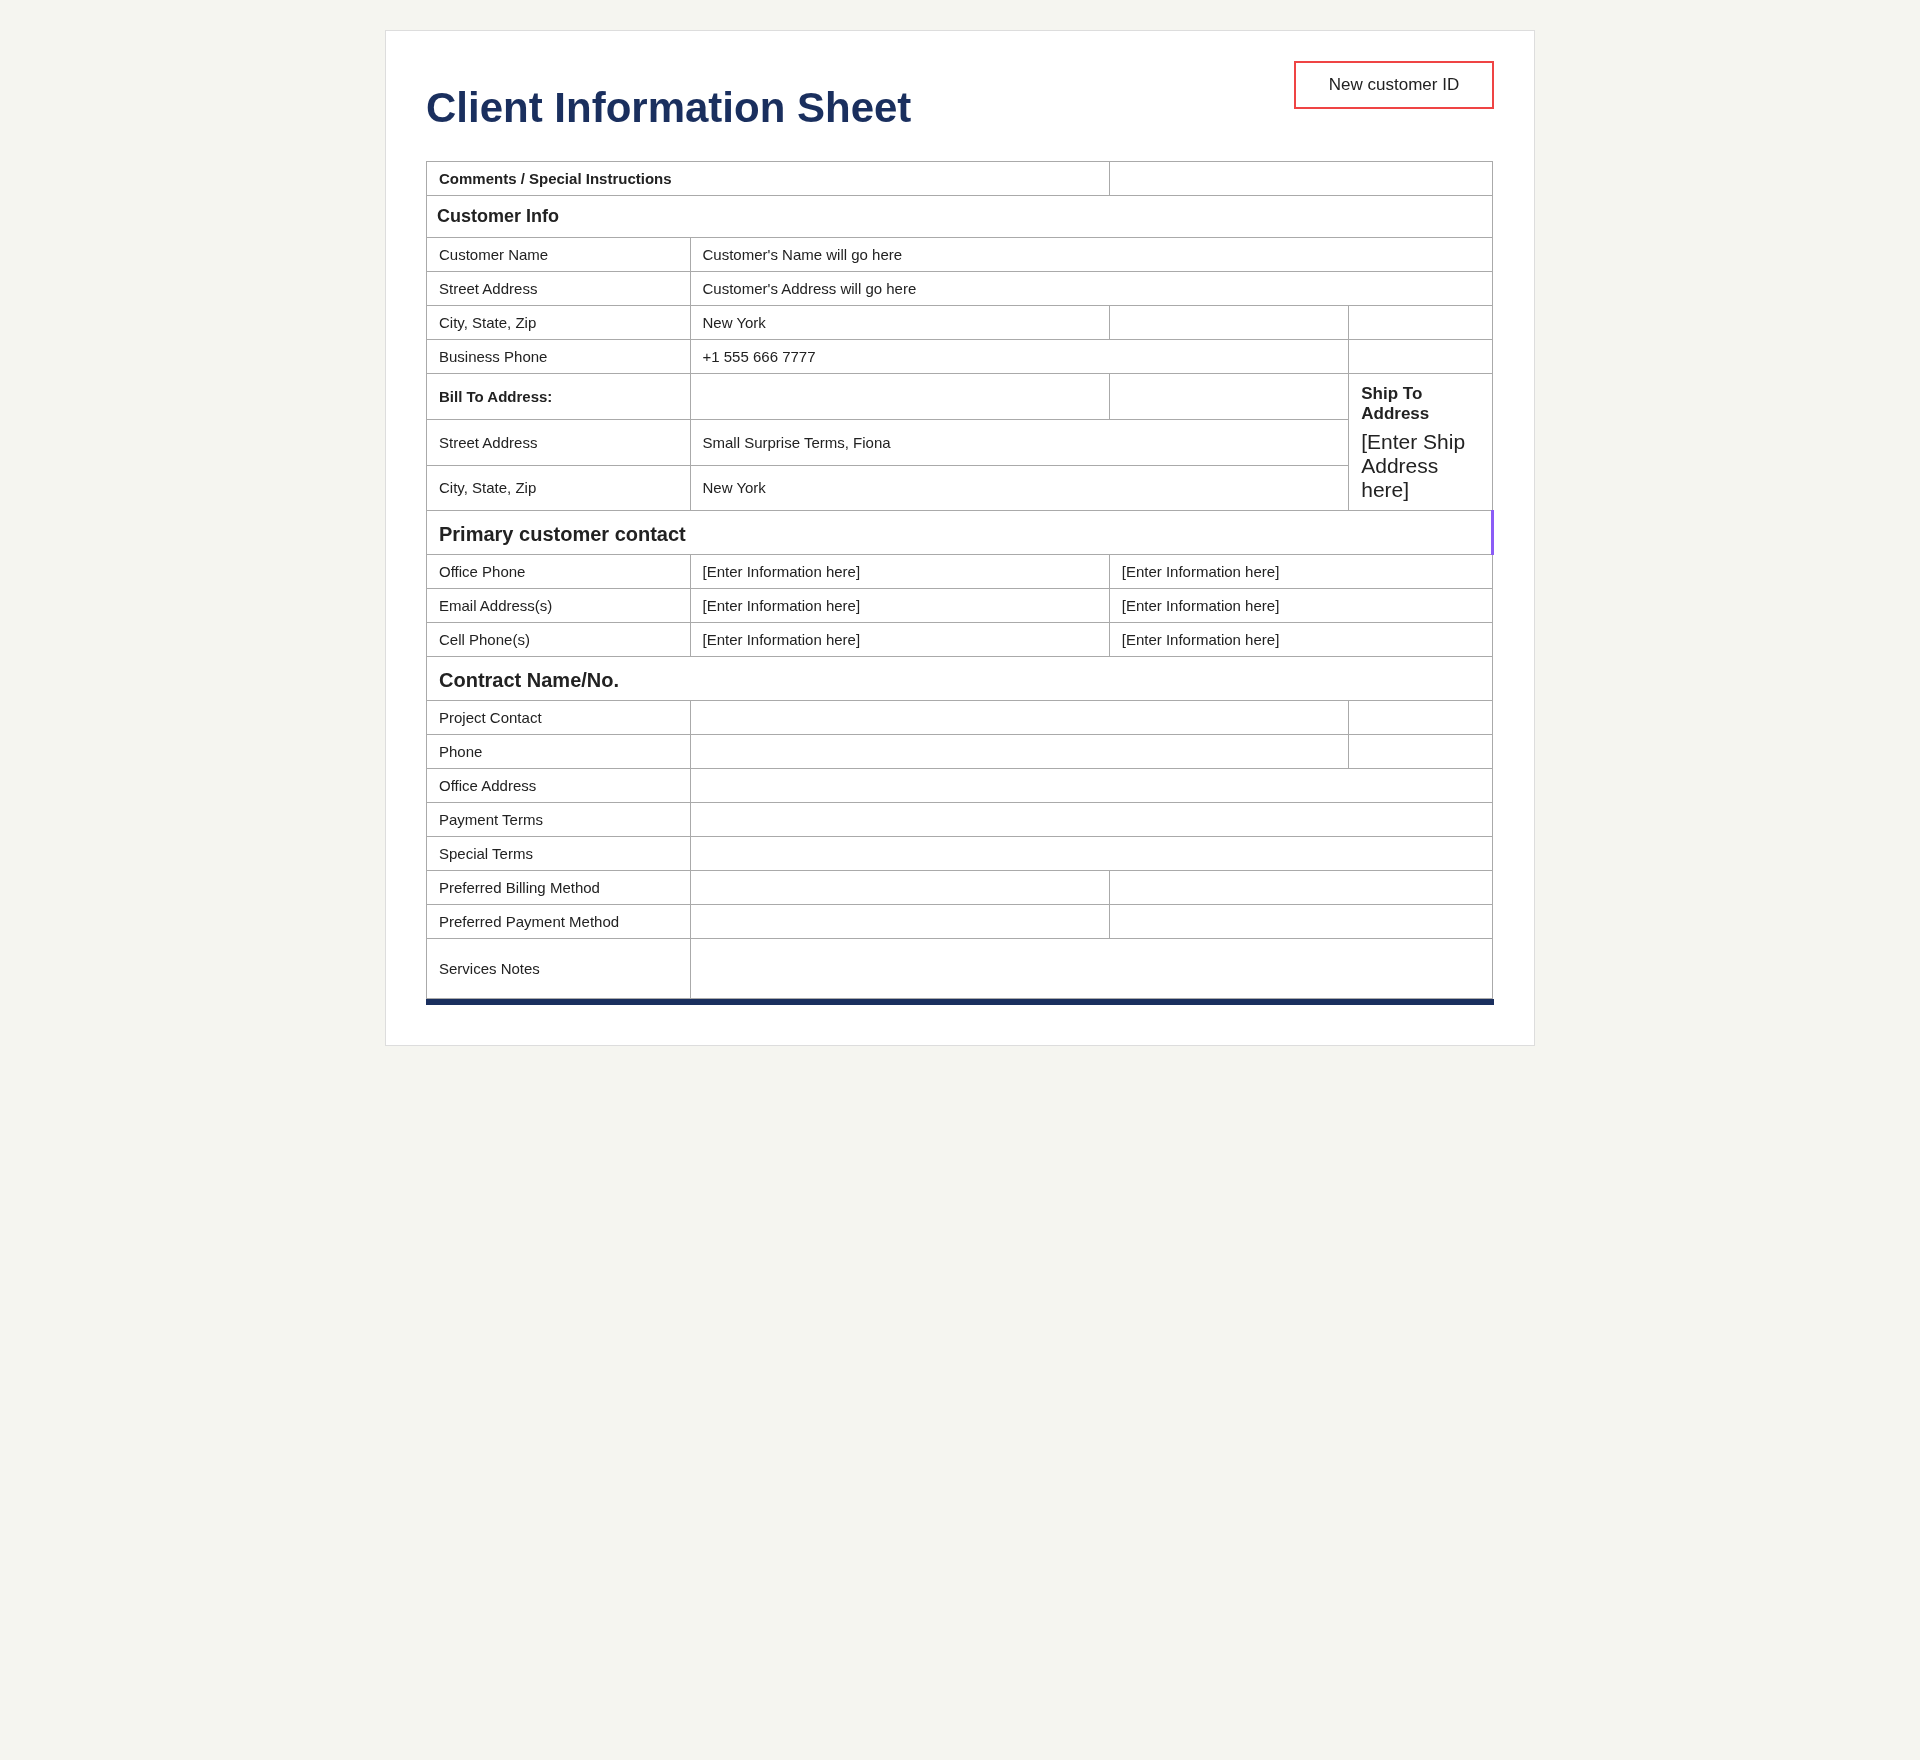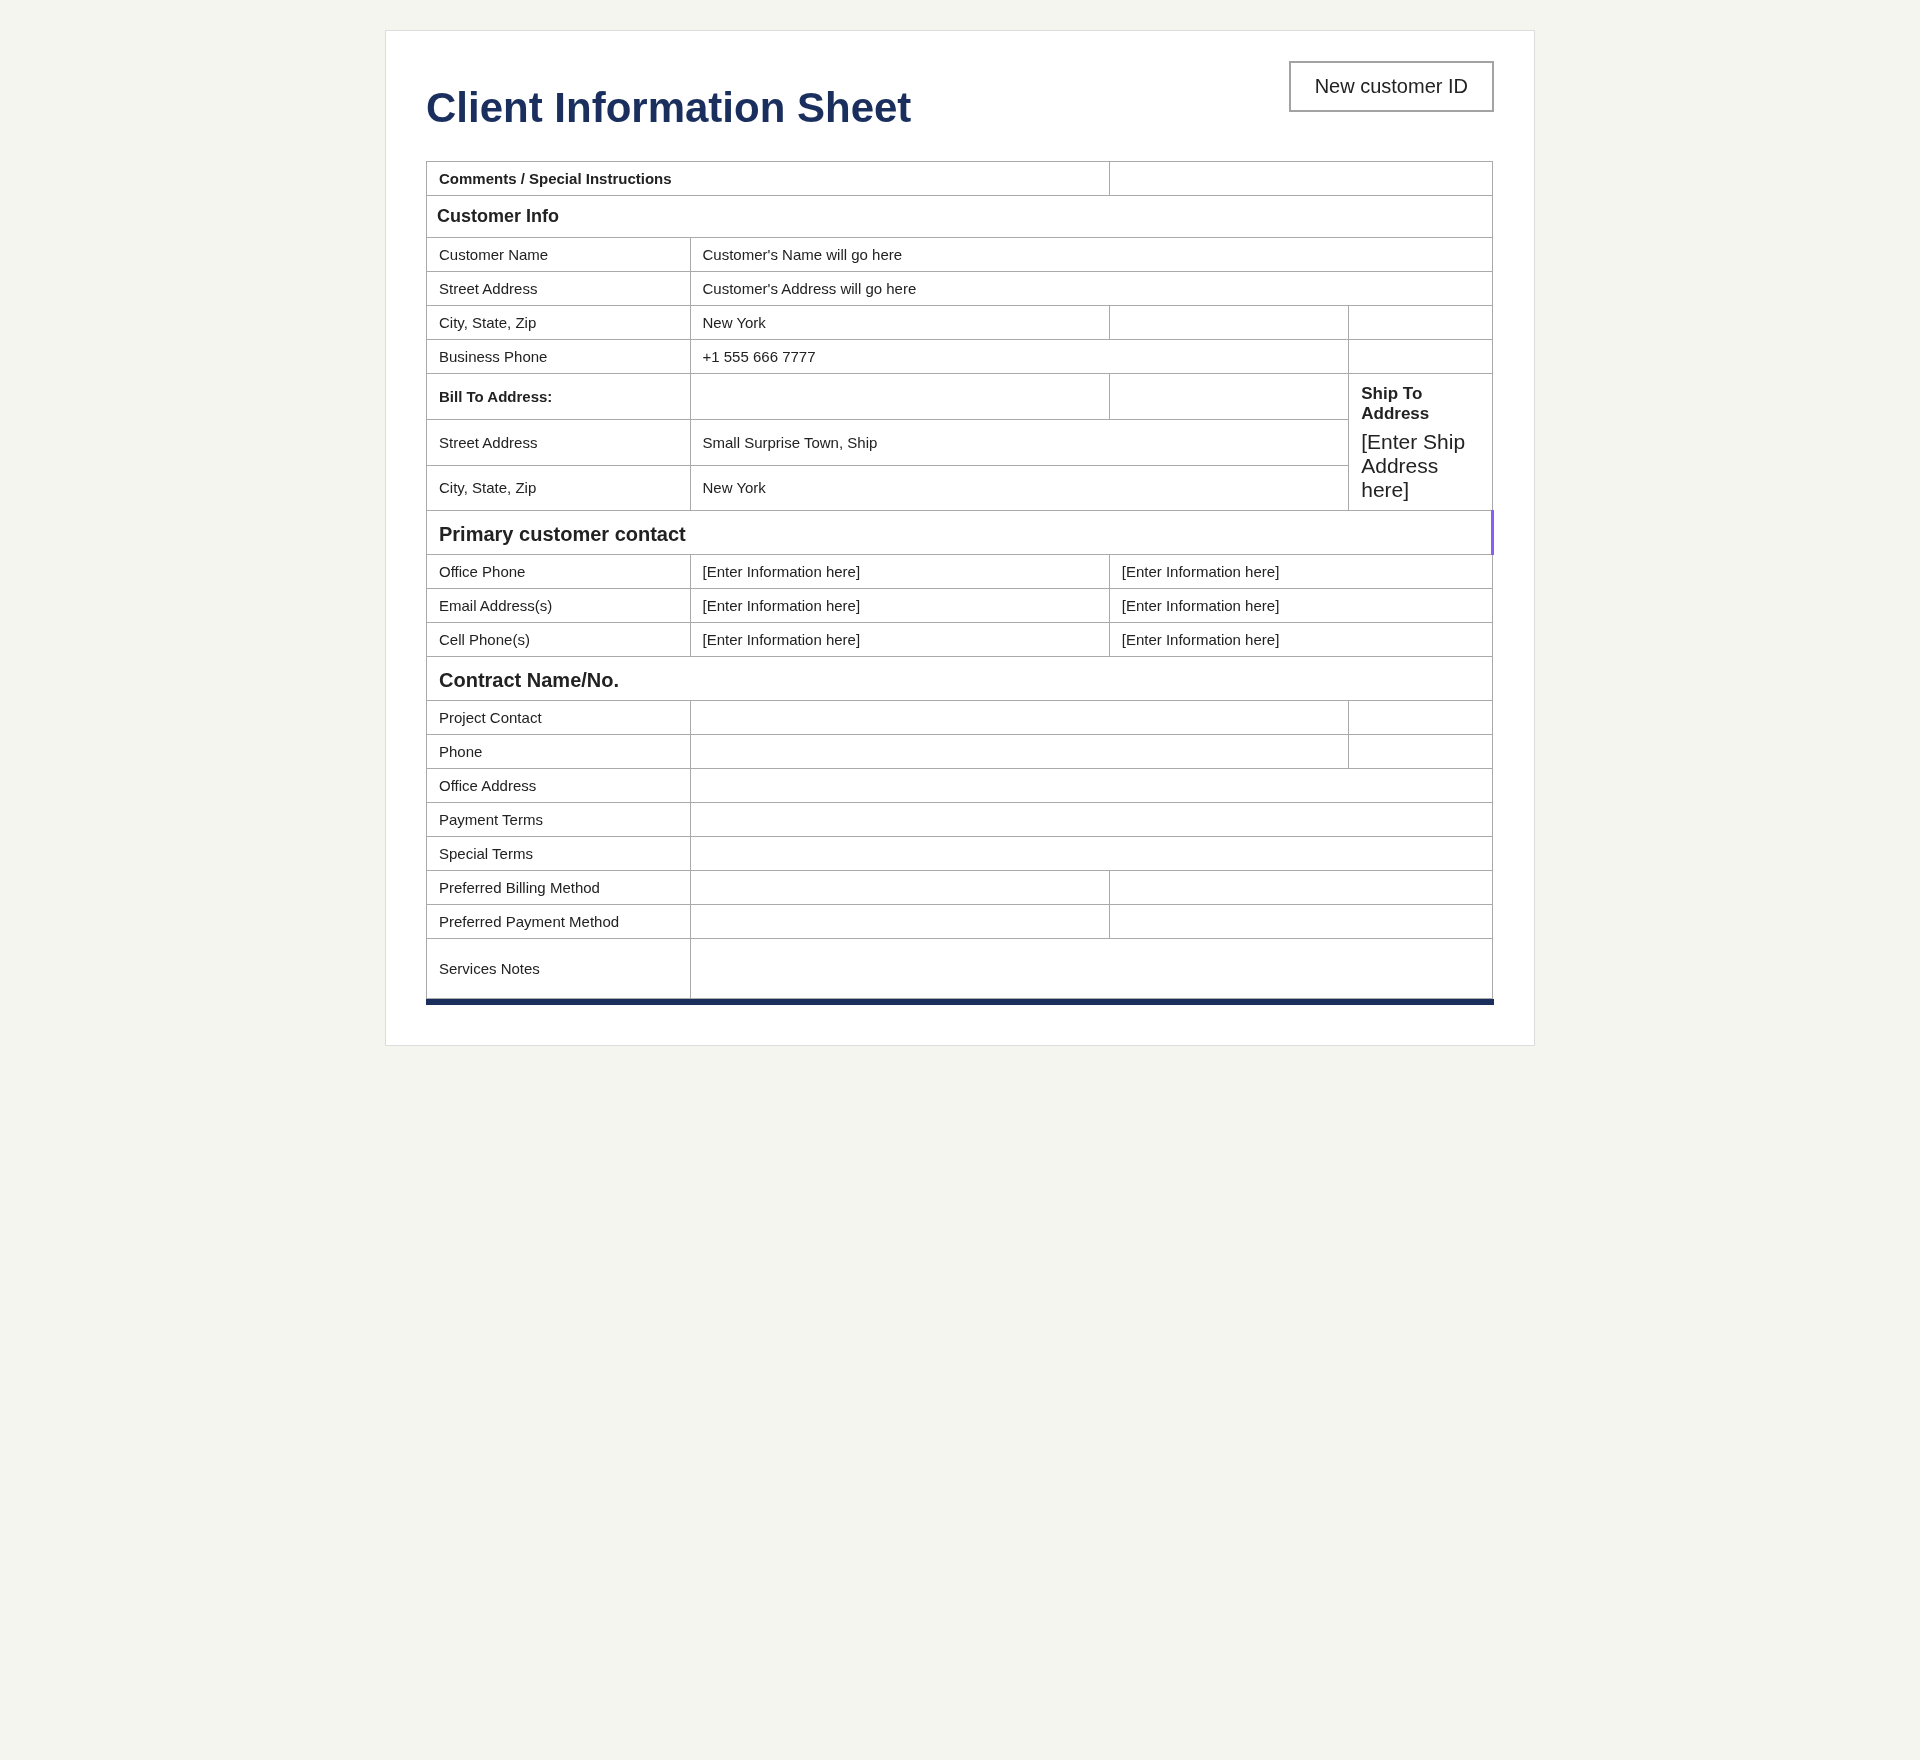--- a/index.html
+++ b/index.html
@@ -25,23 +25,23 @@
       margin-bottom: 30px;
     }
     .title {
       font-size: 42px;
       font-weight: 900;
       color: #1a2f5e;
       line-height: 1.1;
       margin-top: 24px;
     }
     .new-customer-id-box {
-      border: 2px solid #a3a3a3;
+      border: 2px solid #ef4444;
       padding: 12px 24px;
-      font-size: 20px;
+      font-size: 17px;
       color: #222;
       min-width: 200px;
       text-align: center;
       white-space: nowrap;
     }
     table {
       width: 100%;
       border-collapse: collapse;
       border: 1px solid #aaa;
       margin-top: 20px;
@@ -137,21 +137,21 @@
       <td></td>
       <td></td>
       <td rowspan="3" class="ship-to-cell">
         <div style="font-weight:bold;font-size:17px;margin-bottom:6px;">Ship To Address</div>
         <div style="font-weight:normal;font-size:21px;">[Enter Ship Address here]</div>
       </td>
     </tr>
 
     <tr>
       <td>Street Address</td>
-      <td colspan="2">Small Surprise Town, Ship</td>
+      <td colspan="2">Small Surprise Terms, Fiona</td>
     </tr>
 
     <tr>
       <td>City, State, Zip</td>
       <td colspan="2">New York</td>
     </tr>
 
     <tr class="section-title-row">
       <td colspan="4" style="border-left:1px solid #aaa;border-right:3px solid #8b5cf6;">Primary customer contact</td>
     </tr>

